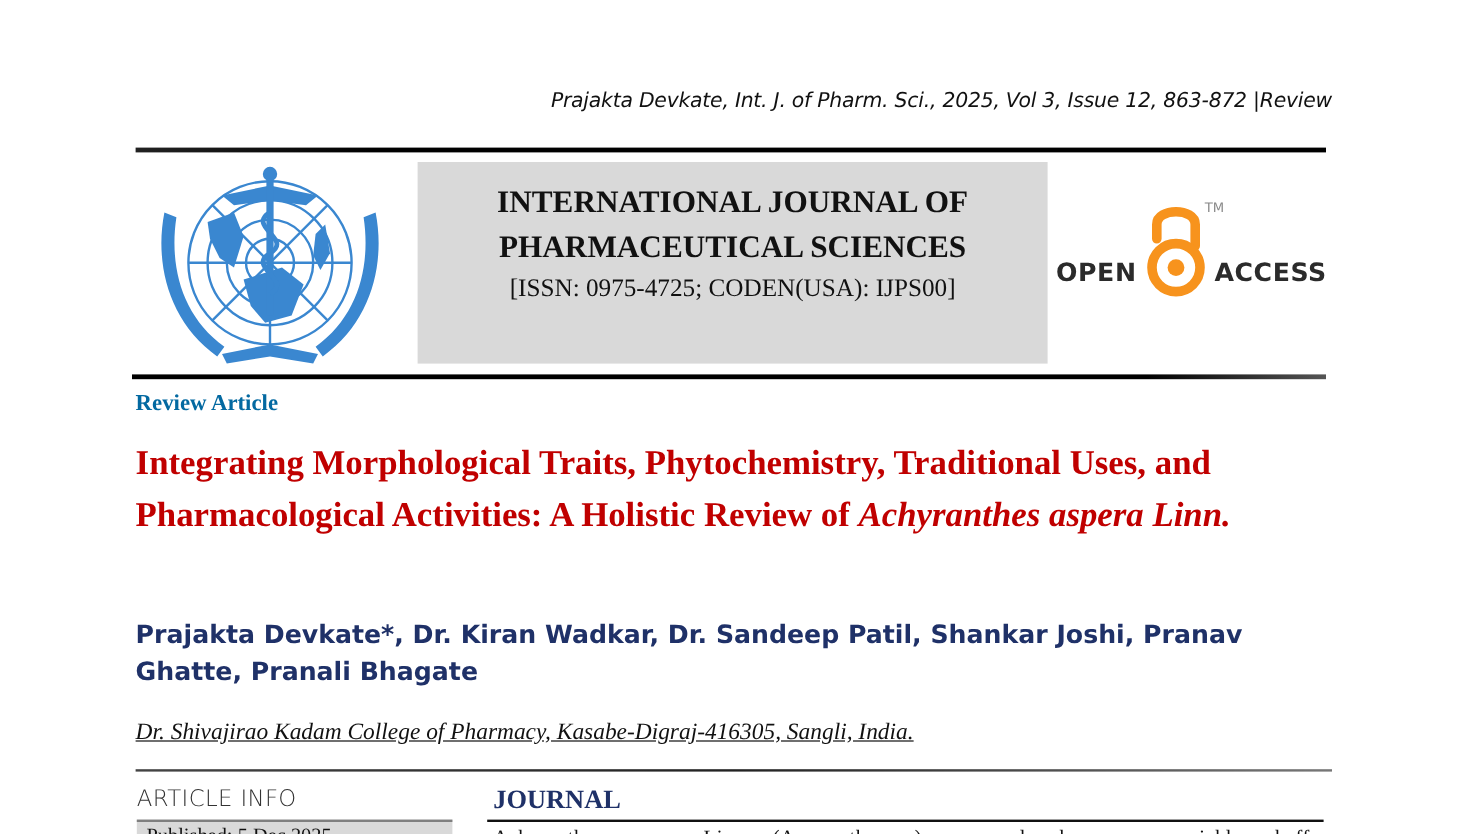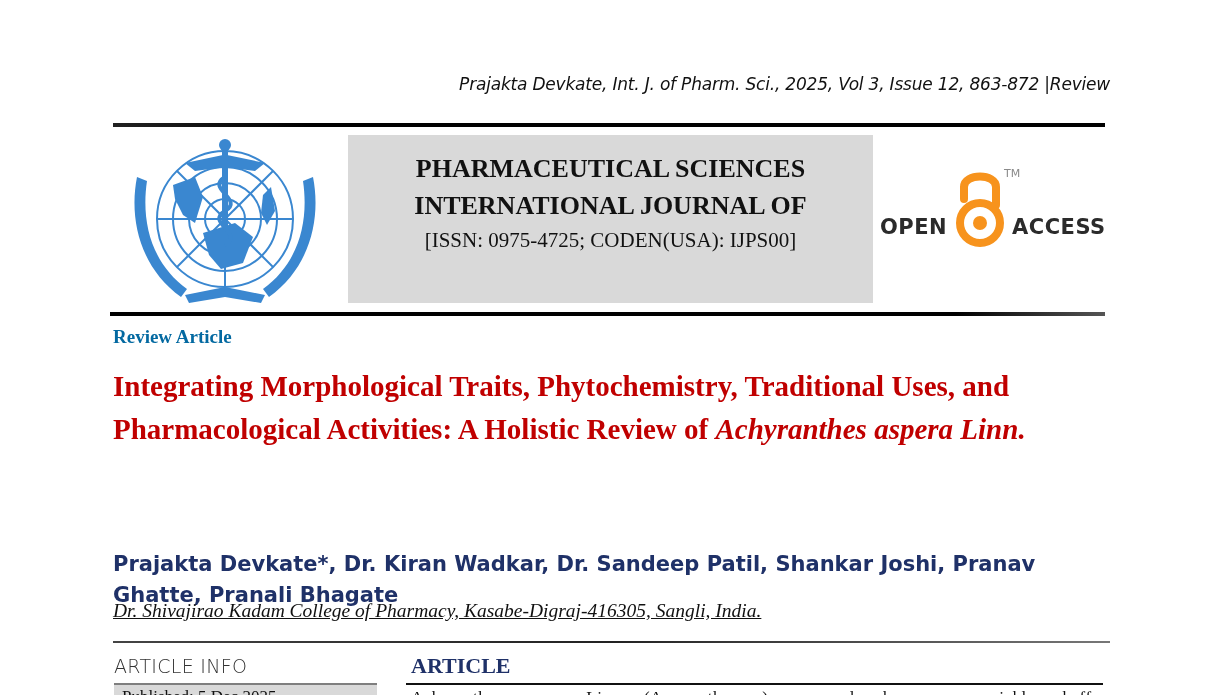--- a/index.html
+++ b/index.html
@@ -40,21 +40,21 @@
     position: absolute; left: 113px; top: 326px; font-weight: bold; font-size: 19px; color: #0369a1;
   }
   .article-title {
     position: absolute; left: 113px; top: 365px; width: 1010px;
     font-weight: bold; font-size: 29px; line-height: 43px; color: #c00000;
   }
   .article-title i { font-weight: bold; text-align: center; }
   .authors {
     position: absolute; left: 113px; top: 514px; width: 1000px;
     font-family: "DejaVu Sans", sans-serif; font-weight: bold; font-size: 21px;
-    line-height: 31px; color: #1f3168; margin-top: 35px;
+    line-height: 31px; color: #1f3168;
   }
   .affiliation {
     position: absolute; left: 113px; top: 600px; font-style: italic; font-size: 19.5px; color: #111; text-decoration: underline;
   }
   .rule-aff {
     position: absolute; left: 113px; top: 641px; width: 997px; height: 2px;
     background: linear-gradient(to right, #444 0%, #222 50%, #777 100%);
   }
   .info-heading {
     position: absolute; left: 114px; top: 655px; font-family: "DejaVu Sans", sans-serif;
@@ -106,22 +106,22 @@
       <path d="M60 158 L100 150 L140 158 L136 166 L100 160 L64 166 Z"></path>
     </g>
     <g fill="none" stroke="#3a87d0" stroke-width="4">
       <path d="M100 40 C 80 52, 120 62, 100 74 C 80 86, 120 96, 100 108"></path>
     </g>
   </svg>
 </div>
 
 <div class="journal-box">
   <div class="journal-title">
+    <div>INTERNATIONAL JOURNAL OF</div>
     <div>PHARMACEUTICAL SCIENCES</div>
-    <div>INTERNATIONAL JOURNAL OF</div>
   </div>
   <div class="journal-line">[ISSN: 0975-4725; CODEN(USA): IJPS00]</div>
 </div>
 
 <div class="oa-wrap">
   <span class="oa-text" style="left:0;">OPEN</span>
   <svg style="position:absolute;left:74px;top:2px;" width="52" height="86" viewBox="0 0 52 86">
     <path d="M10 34 L10 22 C10 8, 42 8, 42 22 L42 40" fill="none" stroke="#f7931d" stroke-width="8" stroke-linecap="round"></path>
     <circle cx="26" cy="58" r="20" fill="none" stroke="#f7931d" stroke-width="8"></circle>
     <circle cx="26" cy="58" r="7" fill="#f7931d"></circle>
@@ -140,15 +140,15 @@
 
 <div class="affiliation">Dr. Shivajirao Kadam College of Pharmacy, Kasabe-Digraj-416305, Sangli, India.</div>
 
 <div class="rule-aff"></div>
 
 <div class="info-heading">ARTICLE INFO</div>
 <div class="info-box">
   <span>Published: 5 Dec 2025</span>
 </div>
 
-<div class="abstract-heading">ARTICLE</div>
+<div class="abstract-heading">JOURNAL</div>
 <div class="abstract-rule"></div>
 <div class="abstract-text">Achyranthes aspera Linn. (Amaranthaceae) commonly known as prickly chaff</div>
 
 </body></html>

